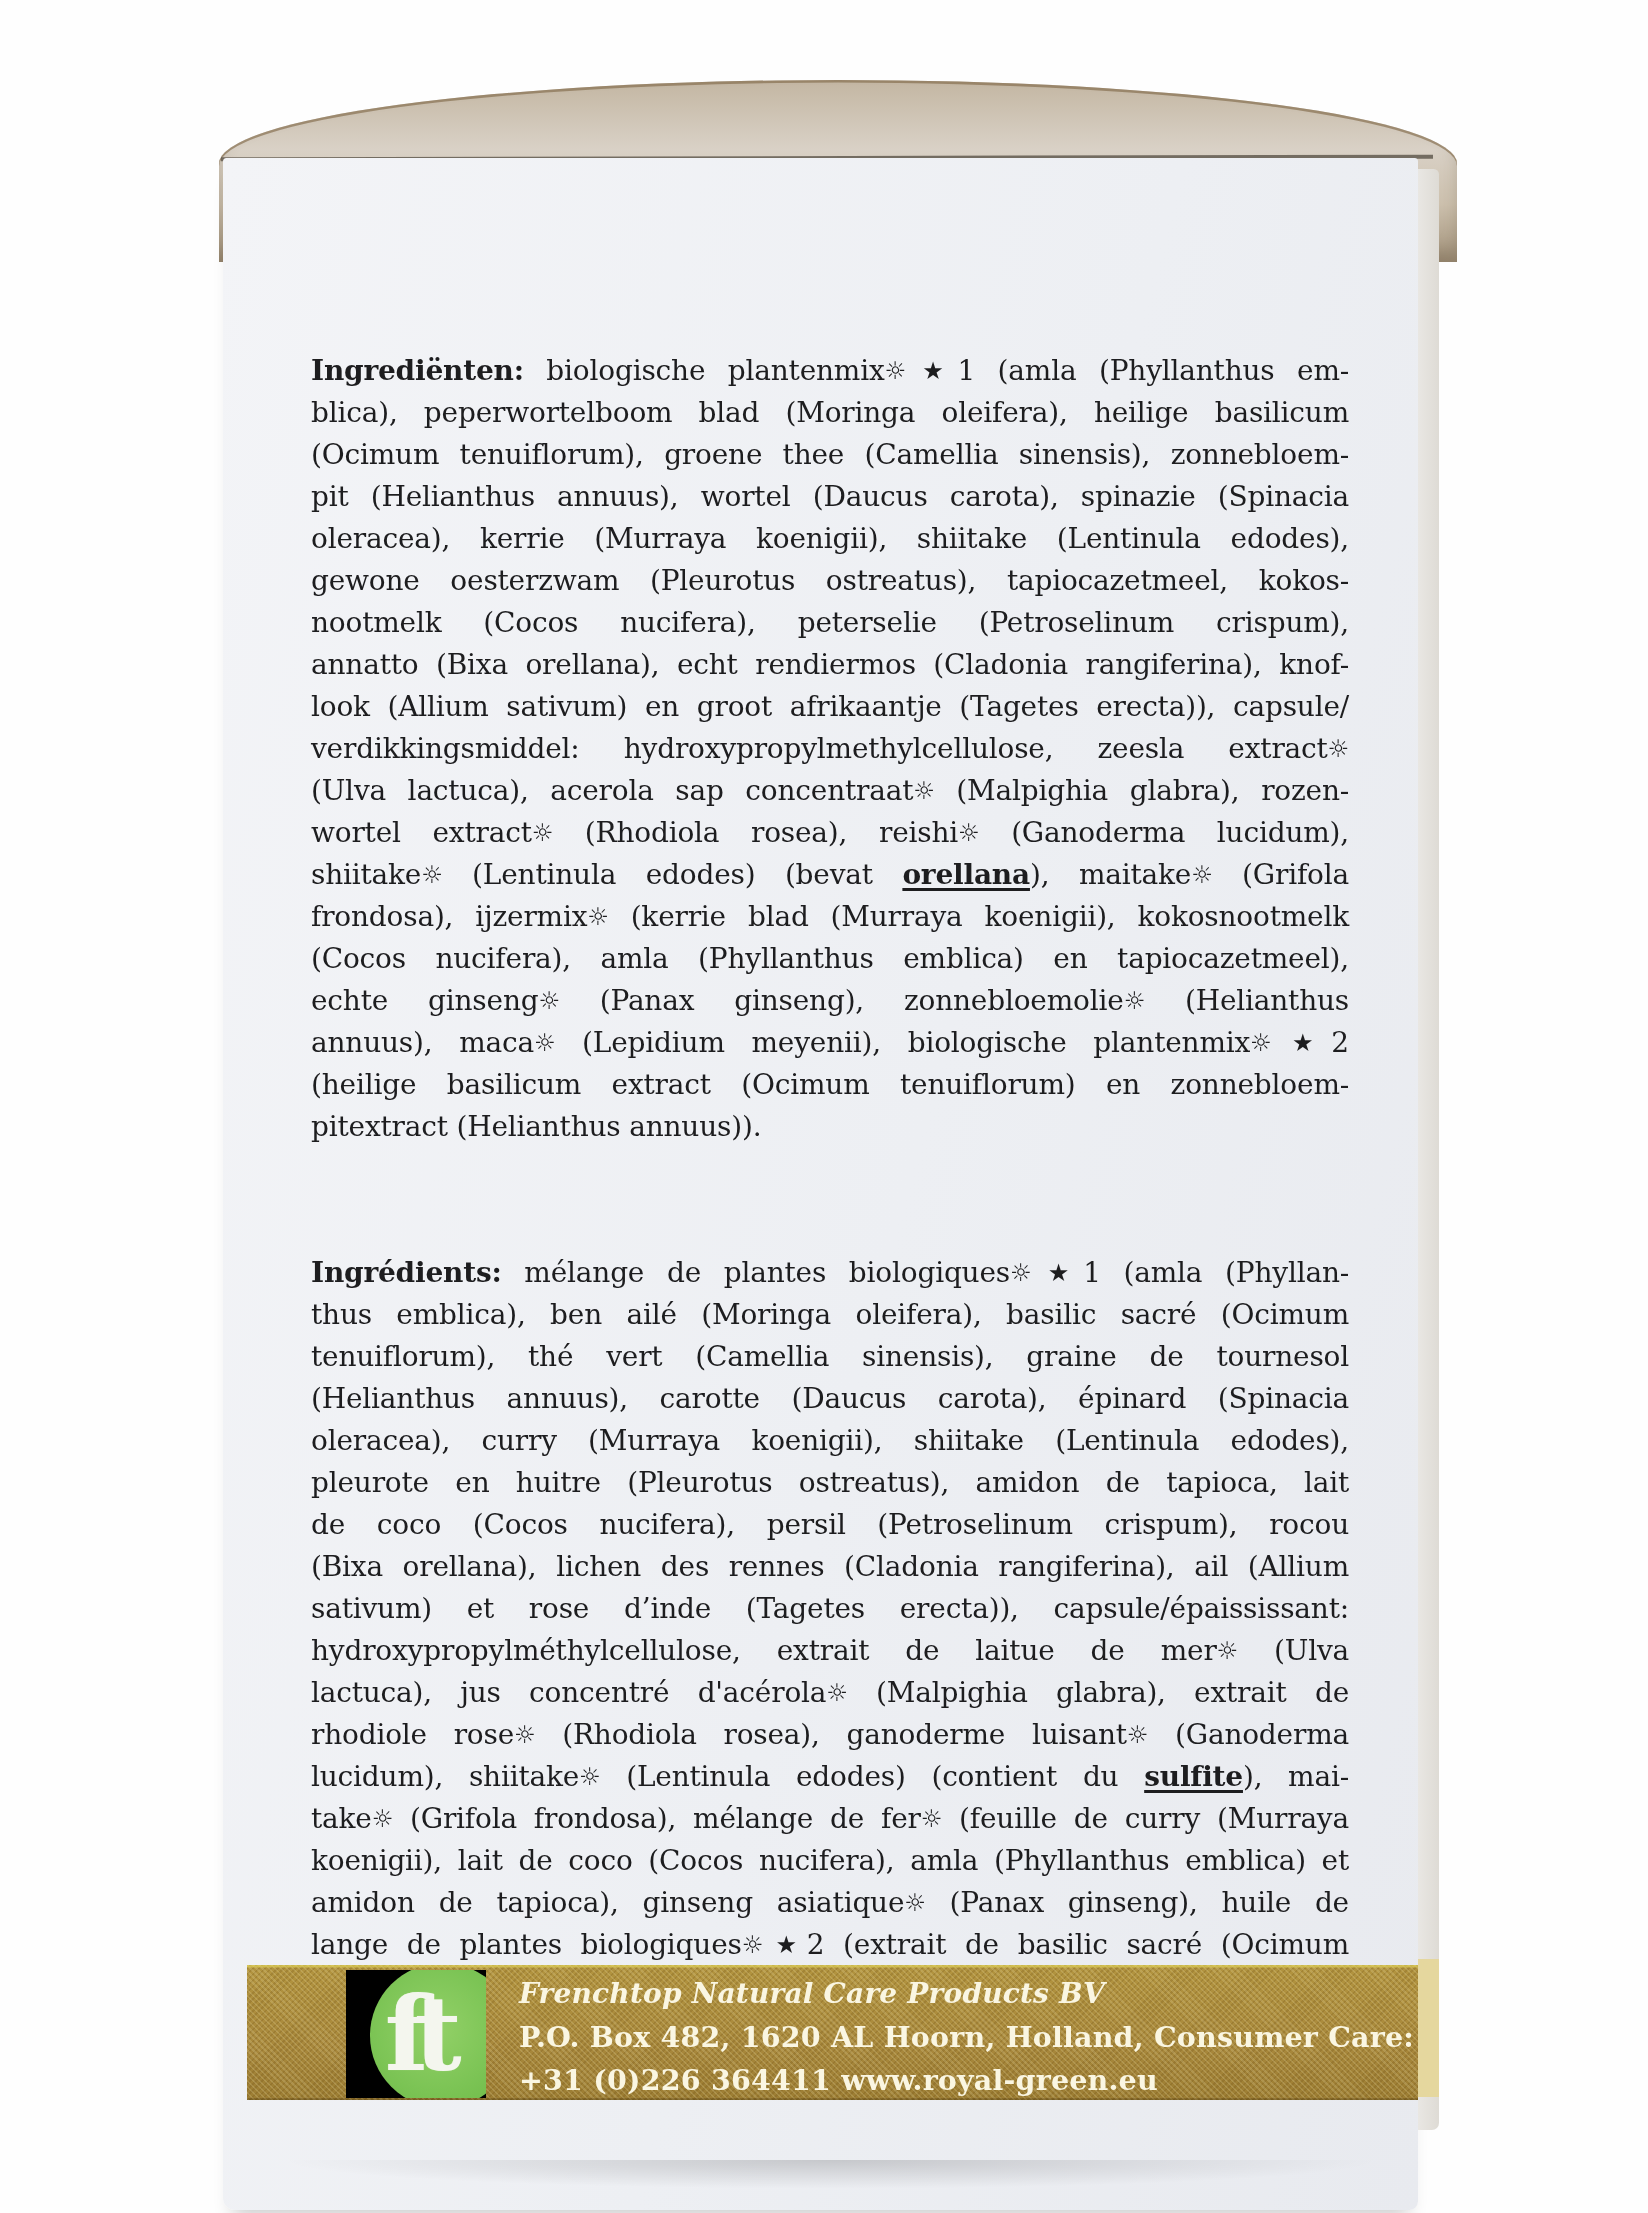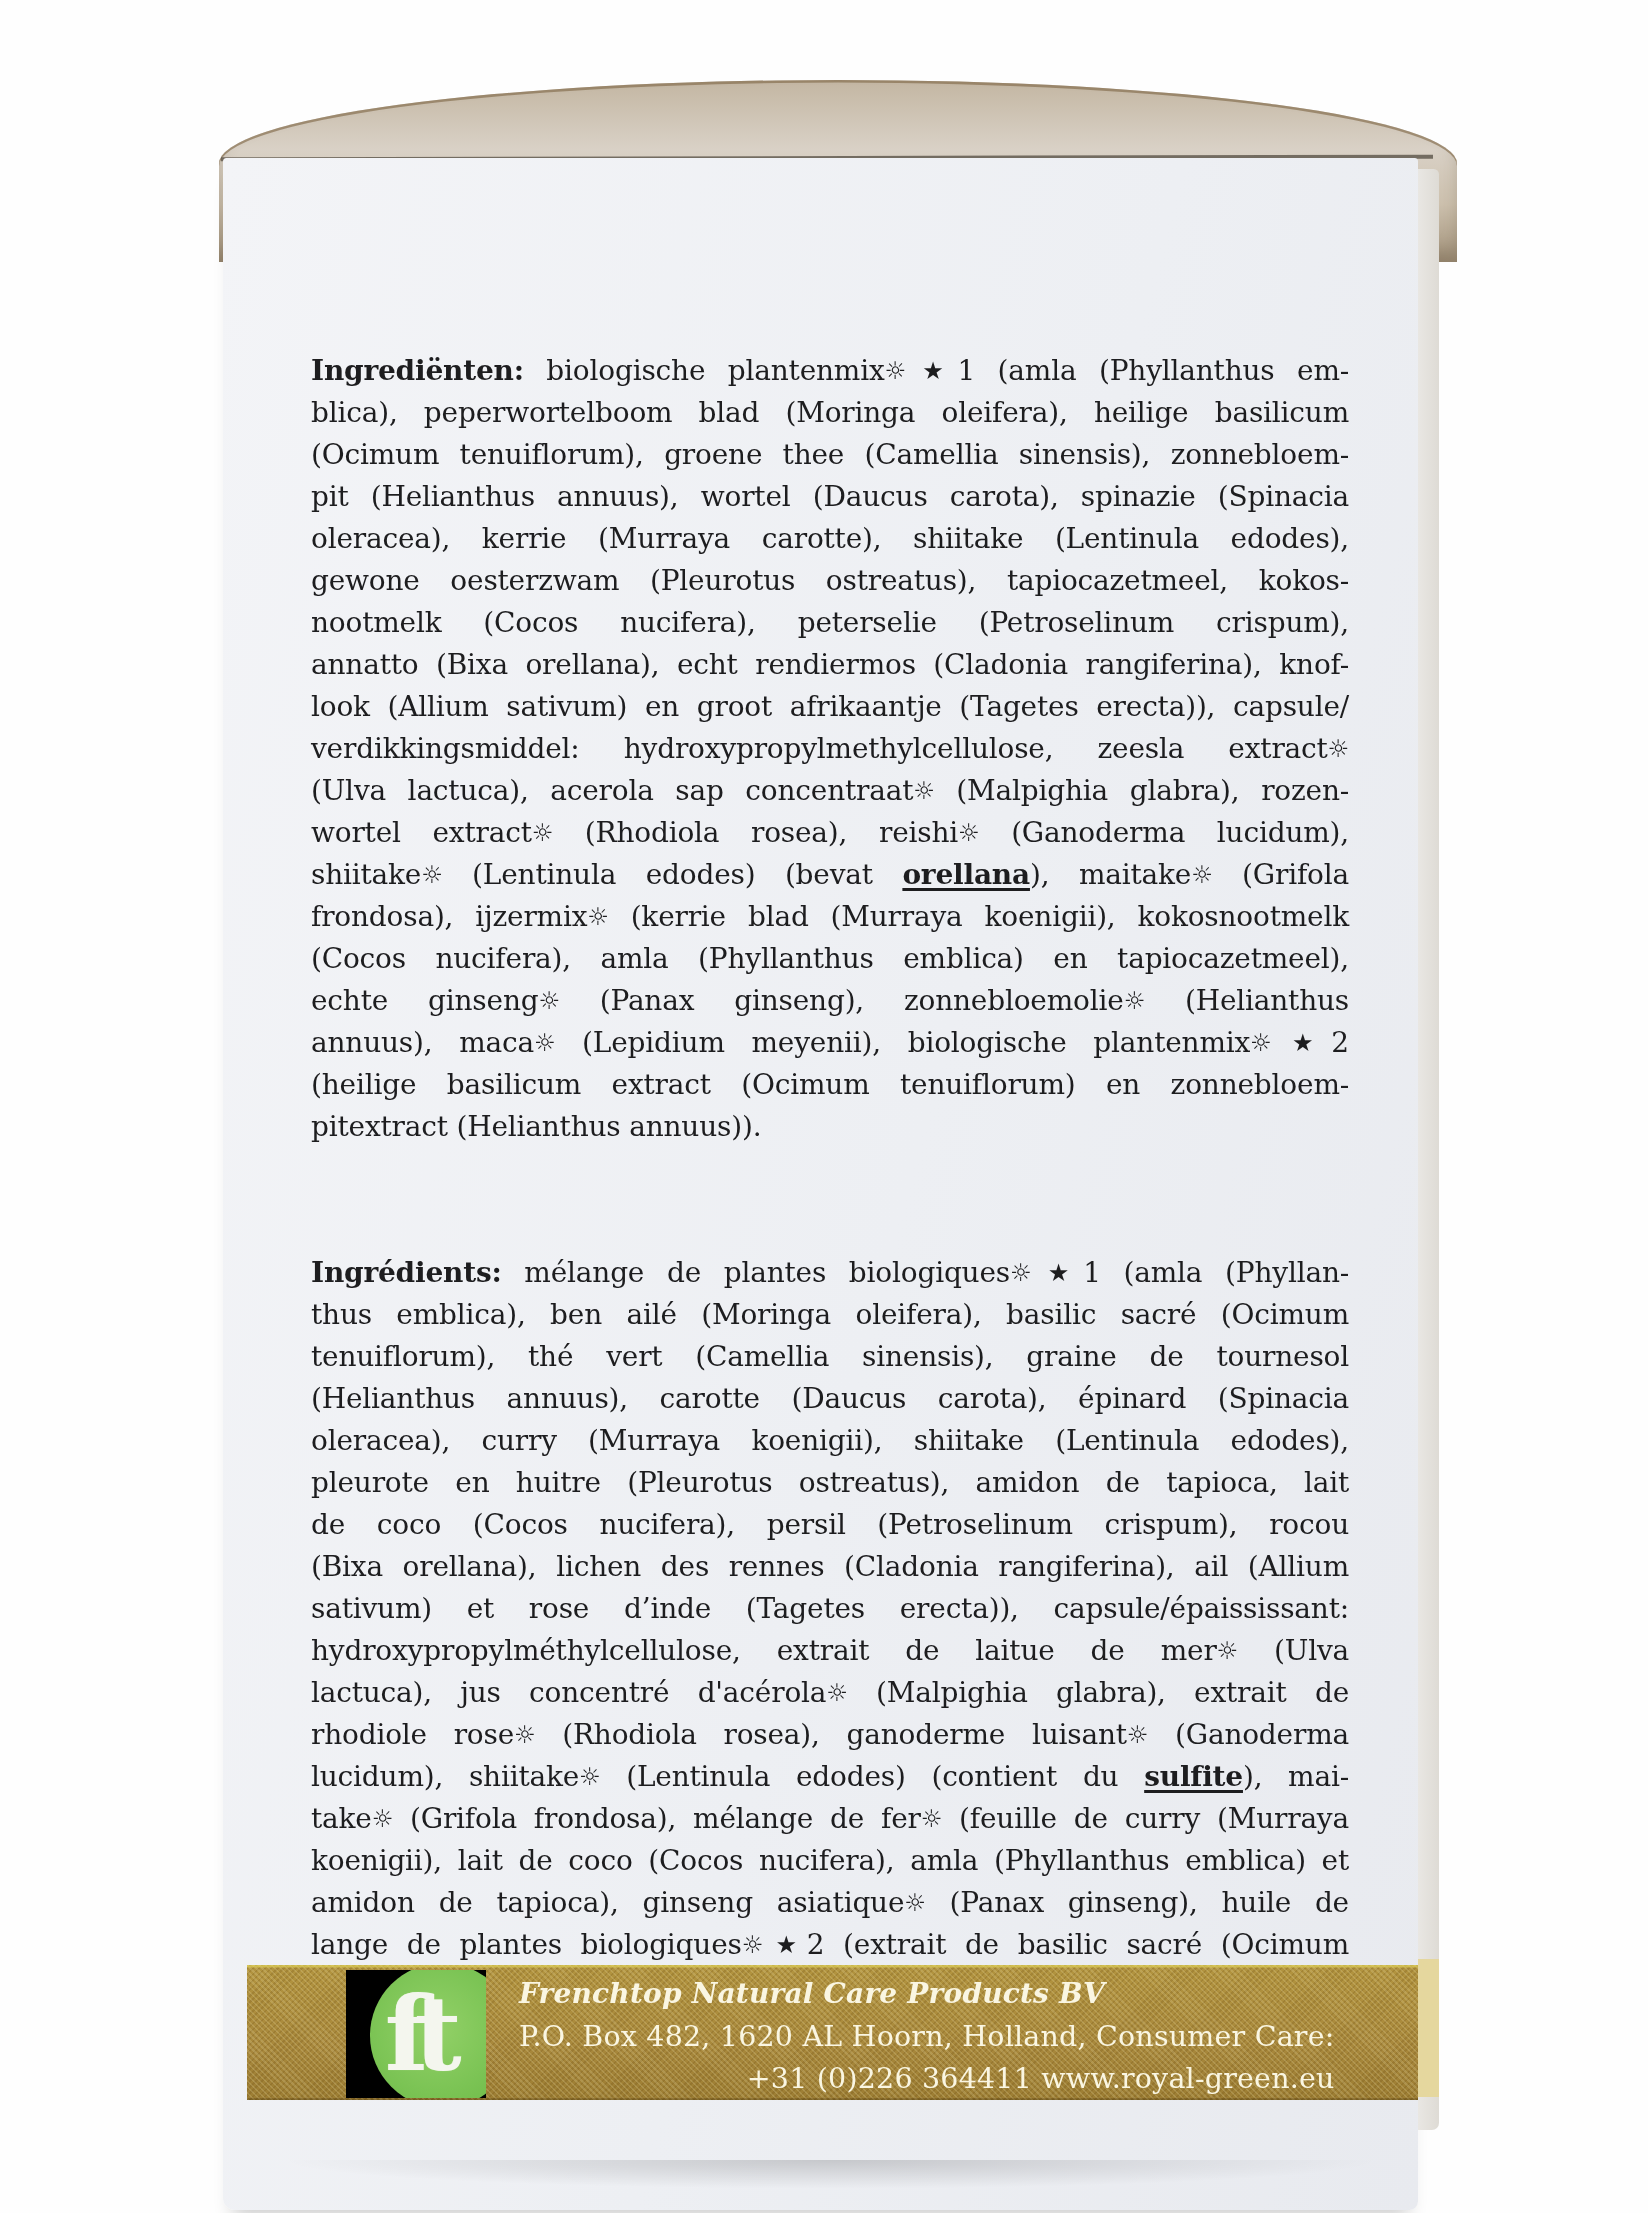--- a/index.html
+++ b/index.html
@@ -53,41 +53,41 @@
   .logo-circle{position:absolute;left:24px;top:-7px;width:145px;height:145px;border-radius:50%;
         background:radial-gradient(circle at 45% 45%, #93d168 0%, #7cc455 55%, #6ab845 100%);}
   .logo-ft{position:absolute;left:0;top:0;width:100%;height:100%;display:flex;align-items:center;
         justify-content:center;color:#f4f6ee;font-family:"DejaVu Serif",serif;font-weight:700;
         font-size:102px;letter-spacing:-0.14em;line-height:1;padding-bottom:5.2px;
         text-shadow:0 0 0.9px rgba(255,255,255,.5);}
 
   .band-text{position:absolute;left:519px;top:1977px;display:flex;flex-direction:column;gap:9.5px;
         color:#faf6e2;}
   .band-line1{font-style:italic;font-weight:600;font-size:28px;letter-spacing:0.2px;}
-  .band-line2,.band-line3{font-weight:400;font-size:28.5px;letter-spacing:0.2px;text-align:right;}
+  .band-line2,.band-line3{font-weight:700;font-size:28.5px;letter-spacing:0.2px;}
 
   .bottom-shadow{position:absolute;left:277px;top:2160px;width:1107px;height:29px;
         background:radial-gradient(ellipse at 50% 0%, rgba(0,0,0,.16) 0%, rgba(0,0,0,0) 70%);}
 </style>
 </head>
 <body>
 
 <div class="photo">
 
   <div class="lid"></div>
   <div class="top-edge"></div>
 
   <div class="face">
 
     <div class="ingredients ingredients-nl" style="position:absolute;left:88px;">
         <div class="tl"><strong>Ingrediënten:</strong> biologische plantenmix<span class="sym">☼</span><span class="sym star">★</span>1 (amla (Phyllanthus em-</div>
         <div class="tl">blica), peperwortelboom blad (Moringa oleifera), heilige basilicum</div>
         <div class="tl">(Ocimum tenuiflorum), groene thee (Camellia sinensis), zonnebloem-</div>
         <div class="tl">pit (Helianthus annuus), wortel (Daucus carota), spinazie (Spinacia</div>
-        <div class="tl">oleracea), kerrie (Murraya carotte), shiitake (Lentinula edodes),</div>
+        <div class="tl">oleracea), kerrie (Murraya koenigii), shiitake (Lentinula edodes),</div>
         <div class="tl">gewone oesterzwam (Pleurotus ostreatus), tapiocazetmeel, kokos-</div>
         <div class="tl">nootmelk (Cocos nucifera), peterselie (Petroselinum crispum),</div>
         <div class="tl">annatto (Bixa orellana), echt rendiermos (Cladonia rangiferina), knof-</div>
         <div class="tl">look (Allium sativum) en groot afrikaantje (Tagetes erecta)), capsule/</div>
         <div class="tl">verdikkingsmiddel: hydroxypropylmethylcellulose, zeesla extract<span class="sym">☼</span></div>
         <div class="tl">(Ulva lactuca), acerola sap concentraat<span class="sym">☼</span> (Malpighia glabra), rozen-</div>
         <div class="tl">wortel extract<span class="sym">☼</span> (Rhodiola rosea), reishi<span class="sym">☼</span> (Ganoderma lucidum),</div>
         <div class="tl">shiitake<span class="sym">☼</span> (Lentinula edodes) (bevat <strong class="u">orellana</strong>), maitake<span class="sym">☼</span> (Grifola</div>
         <div class="tl">frondosa), ijzermix<span class="sym">☼</span> (kerrie blad (Murraya koenigii), kokosnootmelk</div>
         <div class="tl">(Cocos nucifera), amla (Phyllanthus emblica) en tapiocazetmeel),</div>

